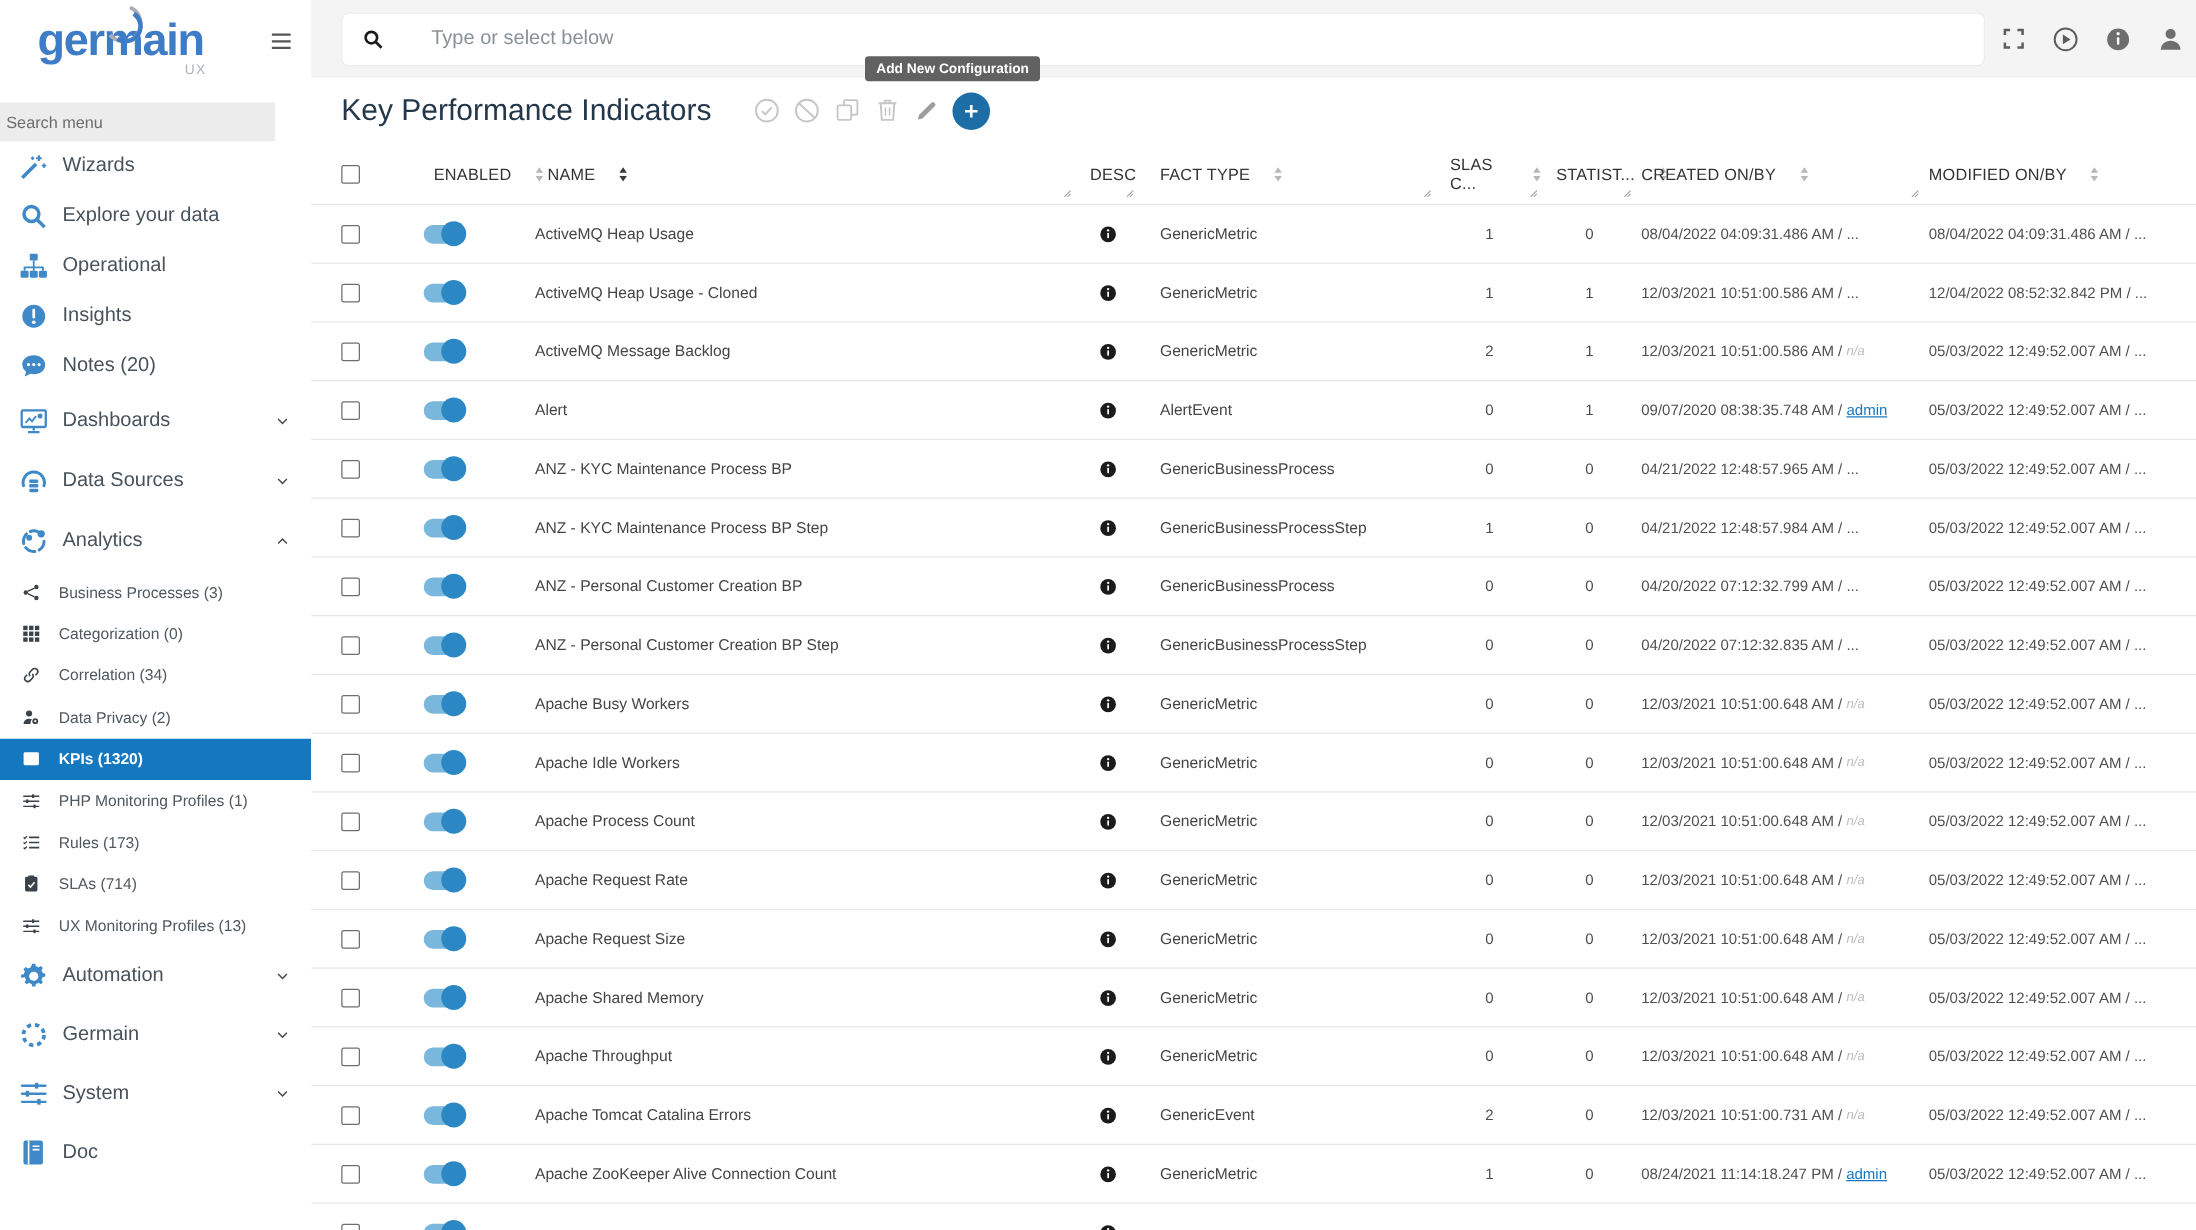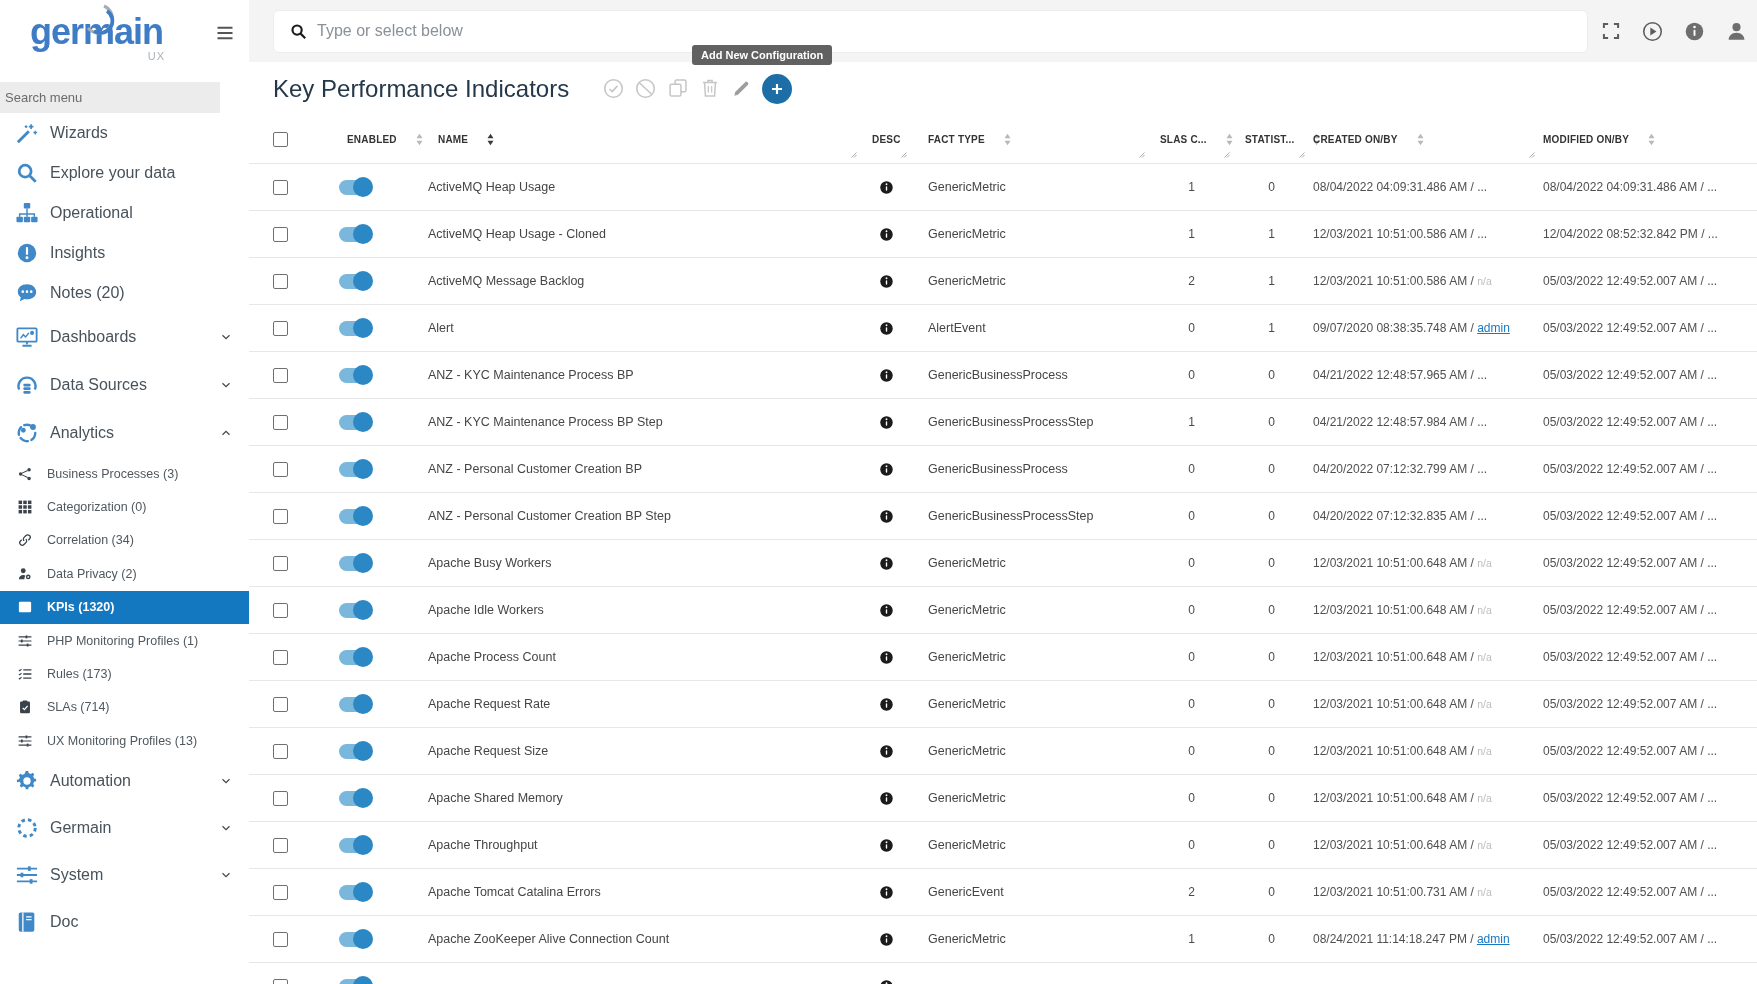--- a/index.html
+++ b/index.html
@@ -29,21 +29,21 @@
   .sub-item .slabel { margin-left:15px; font-size:12.5px; color:#4f585f; }
   .sub-item.selected { background:#1478c0; }
   .sub-item.selected .sicon { color:#fff; }
   .sub-item.selected .slabel { color:#fff; font-weight:700; }
   .nav-item.bottom { height:47px; }
 
   
   .main { flex:1; position:relative; background:#fff; }
   .topbar { height:62px; background:#f4f4f4; display:flex; align-items:center; }
   .searchpill { margin-left:24px; width:1315px; height:43px; background:#fff; border:1px solid #ededed;
-                border-radius:6px; display:flex; align-items:center; }
+                border-radius:6px; display:flex; align-items:center;gap:28px; }
   .searchpill .mag { width:17px; height:17px; color:#1b1b1b; margin-left:16px; flex:none; }
   .searchpill input { border:none; outline:none; flex:1; margin-left:10px; font-size:16px; color:#333;
                       font-family:"Liberation Sans",sans-serif; background:transparent; }
   .searchpill input::placeholder { color:#8a9097; opacity:1; }
   .topicons { margin-left:auto; margin-right:10px; display:flex; align-items:center; gap:21px; }
   .topicons .ticon { width:21px; height:21px; color:#5d5d5d; background:none; border:none; cursor:pointer; padding:0; }
   .topicons .ticon.filled { color:#6e6e6e; }
 
   .titlebar { height:53px; display:flex; align-items:center; position:relative; }
   .page-title { margin-left:24px; font-size:24px; font-weight:400; color:#24384a; }
@@ -52,21 +52,21 @@
   .act.pencil { color:#9e9e9e; width:20px; height:20px; }
   .act.plusbtn { width:30px; height:30px; border-radius:50%; background:#1d6ea7; color:#fff;
                  display:flex; align-items:center; justify-content:center; }
   .act.plusbtn svg { width:16px; height:16px; }
   .tooltip { position:absolute; left:443px; top:-17px; background:#616161; color:#fff; font-size:11px;
              font-weight:700; padding:4px 9px; border-radius:3px; white-space:nowrap; z-index:5; }
 
   
   .grid { display:grid; grid-template-columns:62px 110px 440px 50px 238px 85px 75px 230px 218px; align-items:center; }
   .thead { height:48px; border-bottom:0; }
-  .th { display:flex; align-items:center; gap:18px; font-size:10px; font-weight:700; color:#333;
+  .th { display:flex; align-items:center; gap:18px; font-size:13px; font-weight:400; color:#333;
         letter-spacing:.2px; position:relative; height:48px; }
   .th .carets { display:flex; flex-direction:column; line-height:0; gap:1px; }
   .th .carets svg { width:9px; height:6px; }
   .caret-muted { color:#b8b8b8; } .caret-active { color:#3a3a3a; }
   .th .rz { position:absolute; bottom:3px; right:2px; width:10px; height:10px; color:#9a9a9a; }
   .th-check { justify-content:center; }
   .th-enabled { padding-left:36px; }
   .th-name { padding-left:17px; }
   .th-desc { padding-left:11px; }
   .th-fact { padding-left:17px; }
@@ -80,21 +80,21 @@
   .cb { width:15px; height:15px; border:1.6px solid #6f6f6f; border-radius:2px; background:#fff; cursor:pointer; display:inline-block; }
   .c-toggle { padding-left:28px; }
   .toggle { position:relative; width:33px; height:15px; background:#79b7dc; border-radius:8px; cursor:pointer; display:inline-block; }
   .toggle .knob { position:absolute; right:-1px; top:-2.5px; width:20px; height:20px; border-radius:50%; background:#2b88c5; }
   .c-name { padding-left:7px; font-size:12.5px; color:#454545; }
   .c-desc { justify-content:center; }
   .infoicon { width:15px; height:15px; color:#1b1b1b; cursor:pointer; }
   .c-fact { padding-left:17px; font-size:12.5px; color:#454545; }
   .c-slas, .c-stat { justify-content:center; font-size:12px; color:#4a4a4a; }
   .c-created, .c-modified { padding-left:4px; font-size:12px; color:#4f4f4f; white-space:nowrap;text-align:right; }
-  .by.muted { color:#bdbdbd; font-size:10.5px; }
+  .by.muted { color:#bdbdbd; font-style:italic; font-size:10.5px; }
   .by.link { color:#1778c4; font-weight:400; text-decoration:underline; cursor:pointer; }
   .hidden-defs { position:absolute; width:0; height:0; overflow:hidden; }
 </style>
 </head>
 <body>
 
 <svg class="hidden-defs" xmlns="http://www.w3.org/2000/svg">
   <symbol id="sym-wand" viewBox="0 0 24 24">
       <g stroke="currentColor" fill="none">
         <path d="M2 22L14 10" stroke-width="3.2"></path>

